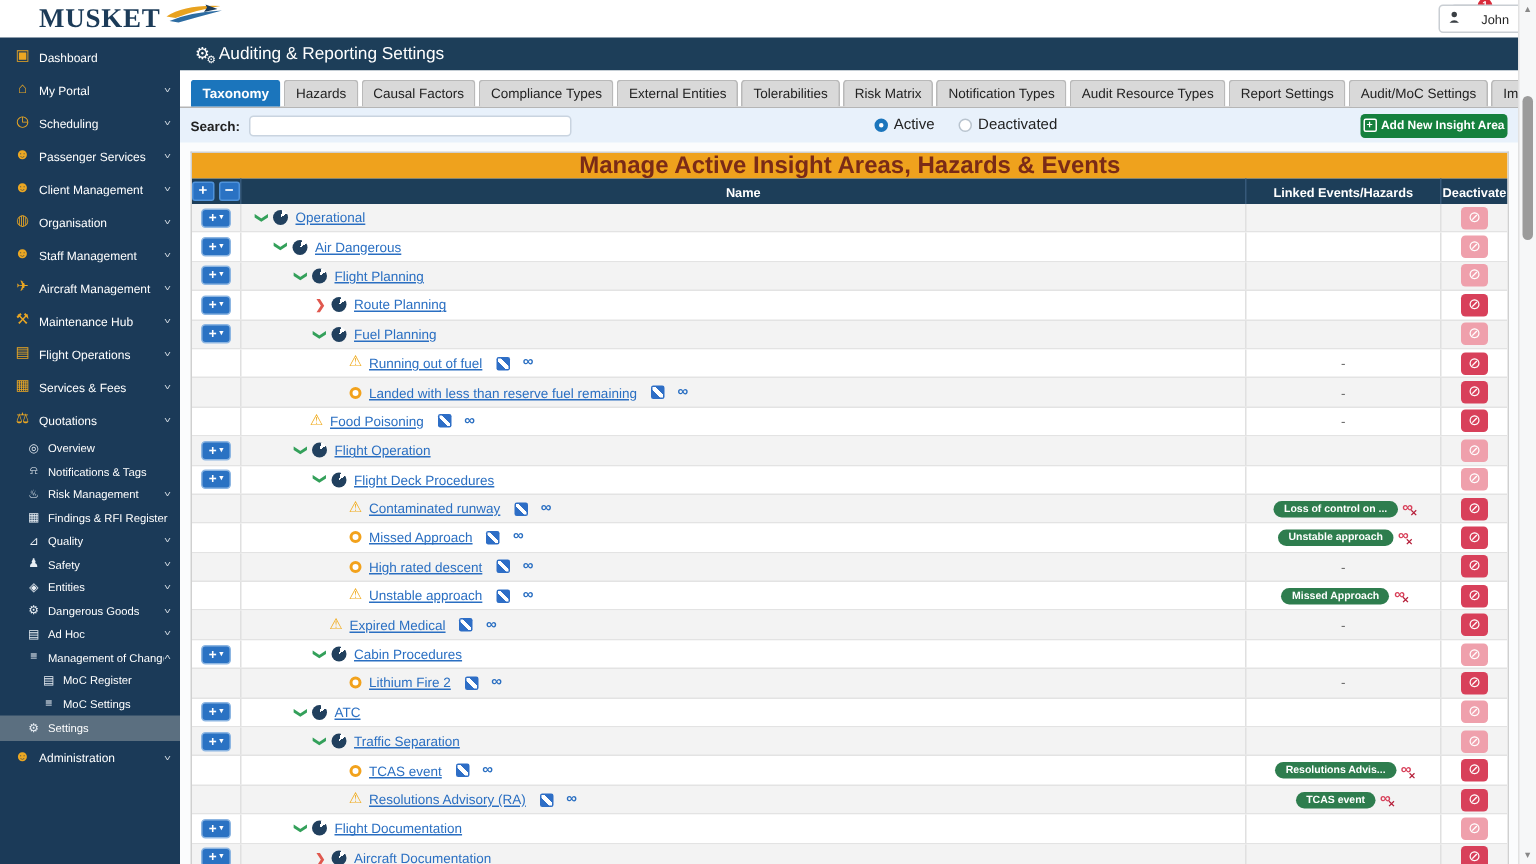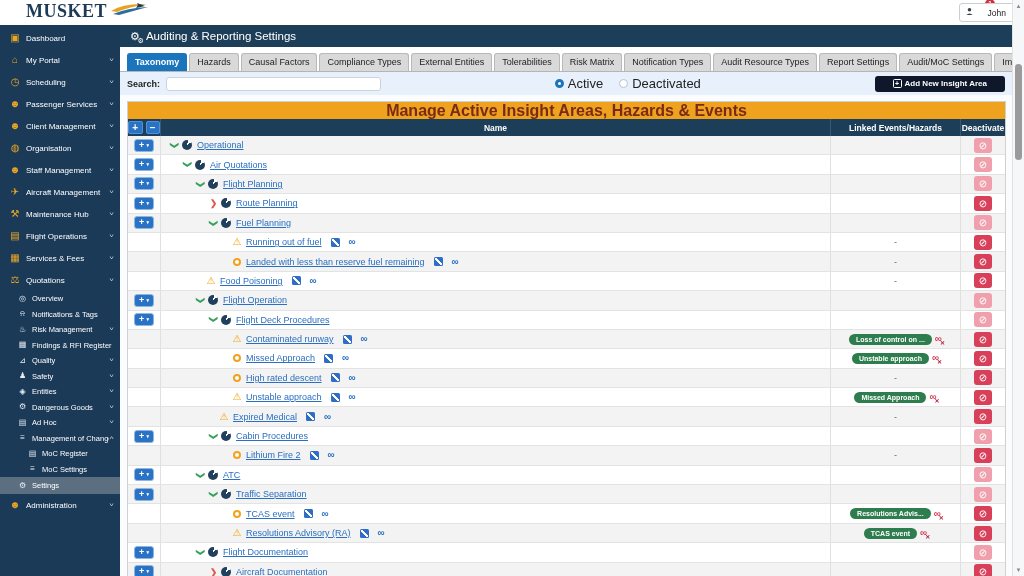--- a/index.html
+++ b/index.html
@@ -36,24 +36,24 @@
   .titlebar{height:22px;background:#1d3e59;color:#fff;display:flex;align-items:center;padding:0 10px;font-size:11.5px;gap:6px;flex:none;}
   .gears{position:relative;font-size:11px;line-height:1;}
   .gears small{position:absolute;font-size:7px;right:-4px;bottom:-2px;}
   .tabsrow{height:25px;background:#fff;border-bottom:1px solid #b5b5b5;display:flex;align-items:flex-end;padding:0 0 0 7px;gap:2px;flex:none;}
   .tab{background:#d9d9d9;border:1px solid #b9b9b9;border-bottom:none;border-radius:3px 3px 0 0;font-size:9px;color:#222;padding:3px 7px 4px;white-space:nowrap;cursor:pointer;}
   .tab.active{background:#1b75bc;color:#fff;border-color:#1b75bc;font-weight:bold;}
   .searchrow{height:23px;background:#e8f1fb;display:flex;align-items:center;padding:0 7px;gap:6px;font-size:9px;flex:none;}
   .search-label{font-weight:bold;color:#222;}
   .search-input{width:215px;height:14px;border:1px solid #c9d4e0;border-radius:3px;background:#fff;font-size:9px;padding:0 4px;outline:none;}
   .radios{display:flex;align-items:center;gap:16px;margin:0 auto;}
-  .radio{display:flex;gap:4px;align-items:center;font-size:13px;color:#222;cursor:pointer;}
+  .radio{display:flex;gap:4px;align-items:center;font-size:10px;color:#222;cursor:pointer;}
   .rdot{width:9px;height:9px;border-radius:50%;border:1px solid #b9c4cf;background:#fff;flex:none;}
   .rdot.on{border:3px solid #1b75bc;}
-  .add-btn{background:#0f172a;color:#fff;font-size:8px;font-weight:bold;height:16px;border-radius:3px;display:flex;align-items:center;gap:3px;padding:0 18px;border:none;cursor:pointer;white-space:nowrap;}
+  .add-btn{background:#15803d;color:#fff;font-size:8px;font-weight:bold;height:16px;border-radius:3px;display:flex;align-items:center;gap:3px;padding:0 2px;border:none;cursor:pointer;white-space:nowrap;}
   .add-ic{width:9px;height:9px;border:1px solid #fff;border-radius:1.5px;font-size:7px;line-height:7px;text-align:center;font-weight:bold;}
 
   .content{flex:1;padding:6px 6px 0 7px;overflow:hidden;}
   .panel{border:1px solid #d0d0d0;border-bottom:none;height:100%;display:flex;flex-direction:column;background:#fff;overflow:hidden;}
   .bannerbar{height:17px;background:#efa21d;color:#7a2b17;font-weight:bold;font-size:16px;display:flex;align-items:center;justify-content:center;flex:none;}
 
   .thead{display:flex;background:#1d3e59;color:#fff;font-size:8.5px;font-weight:bold;height:17px;align-items:center;flex:none;}
   .thead>div{border-right:1px solid #36597a;height:100%;display:flex;align-items:center;}
   .thead>div:last-child{border-right:none;}
   .c-btn{width:33px;flex:none;justify-content:center;gap:3px;display:flex;align-items:center;}
@@ -337,21 +337,21 @@
             <div class="t-row">
               <div class="c-btn">
                 <button class="addbtn">
                   <span>+</span>
                   <span class="car">▾</span>
                 </button>
               </div>
               <div class="c-name" style="padding-left: 21px;">
                 <span class="chev-t open">❯</span>
                 <span class="pie"></span>
-                <a class="nlink">Air Quotations</a>
+                <a class="nlink">Air Dangerous</a>
               </div>
               <div class="c-linked"></div>
               <div class="c-deact">
                 <button class="deact dis">⊘</button>
               </div>
             </div>
             <div class="t-row stripe">
               <div class="c-btn">
                 <button class="addbtn">
                   <span>+</span>

